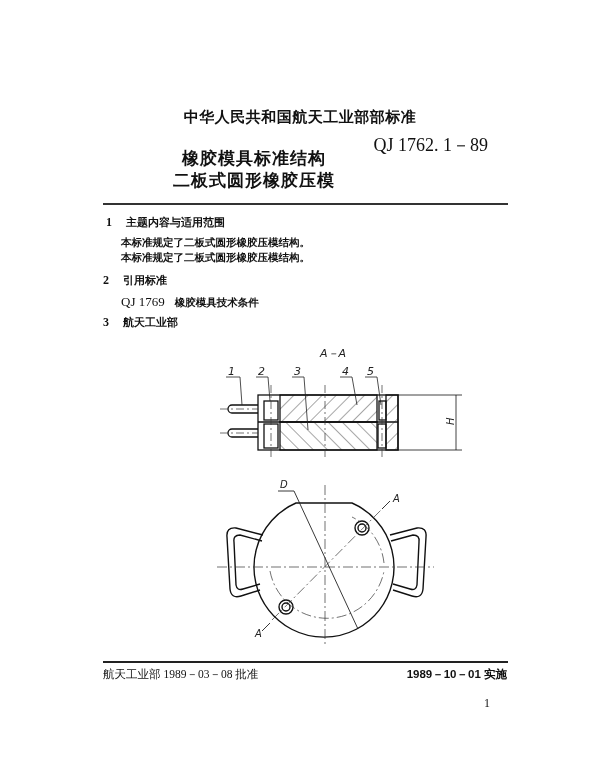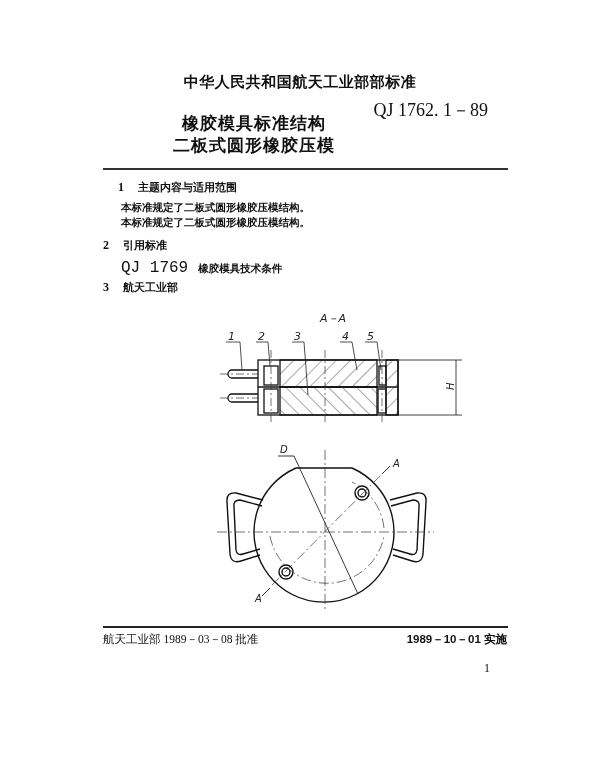--- a/index.html
+++ b/index.html
@@ -1,35 +1,35 @@
 <!DOCTYPE html>
 <html><head>
 <meta charset="utf-8">
 <style>
   html, body { margin: 0; padding: 0; background: #ffffff; }
   body { width: 600px; height: 776px; position: relative; overflow: hidden;
          font-family: "DejaVu Serif", "Liberation Serif", serif; color: #111; }
-  .abs { position: absolute; }
+  .abs { position: absolute; margin-top: 35px; }
   .org { left: 0; width: 600px; top: 73px; text-align: center; font-size: 15px; font-weight: bold;
          font-family: "DejaVu Sans", sans-serif; letter-spacing: 0.5px; }
   .code { right: 112px; top: 98px; font-size: 18px; font-weight: normal; font-family: "Liberation Serif", serif; }
   .title { left: 0; width: 508px; text-align: center; font-size: 17px; font-weight: bold;
            font-family: Liberation Sans, sans-serif; letter-spacing: 1px; }
   .t1 { top: 112px; }
   .t2 { top: 134px; }
   .rule-top { left: 103px; top: 168px; width: 405px; height: 2px; background: #333; }
   .sec { font-size: 11px; font-weight: bold; font-family: "DejaVu Sans", sans-serif; }
   .sec .num { display: inline-block; width: 20px; font-family: "Liberation Serif", serif; font-size: 12px; }
   .para { font-size: 10.5px; font-family: "DejaVu Sans", sans-serif; font-weight: bold; }
-  .s1 { left: 118px; top: 180px; }
+  .s1 { left: 106px; top: 180px; }
   .p1 { left: 121px; top: 201px; }
   .p2 { left: 121px; top: 216px; }
   .s2 { left: 103px; top: 238px; }
   .ref { left: 121px; top: 259px; font-size: 10.5px; font-family: "DejaVu Sans", sans-serif; font-weight: bold; }
-  .ref .refcode { font-family: Liberation Mono, monospace; font-weight: normal; font-size: 16px; margin-right: 10px; }
+  .ref .refcode { font-family: Liberation Serif, serif; font-weight: normal; font-size: 13px; margin-right: 10px; }
   .s3 { left: 103px; top: 280px; }
   .drawing { left: 212px; top: 300px; }
   .rule-bottom { left: 103px; top: 626px; width: 405px; height: 2px; background: #222; }
   .foot-left { left: 103px; top: 632px; font-size: 11.5px; font-weight: normal; font-family: "Liberation Serif", serif; }
   .foot-right { right: 93px; top: 632px; font-size: 11.5px; font-weight: bold; font-family: Liberation Sans, sans-serif; }
   .pageno { right: 110px; top: 661px; font-size: 12px; font-family: "Liberation Serif", serif; }
   svg text { font-family: "DejaVu Sans", sans-serif; font-style: italic; }
 </style>
 </head>
 <body>

